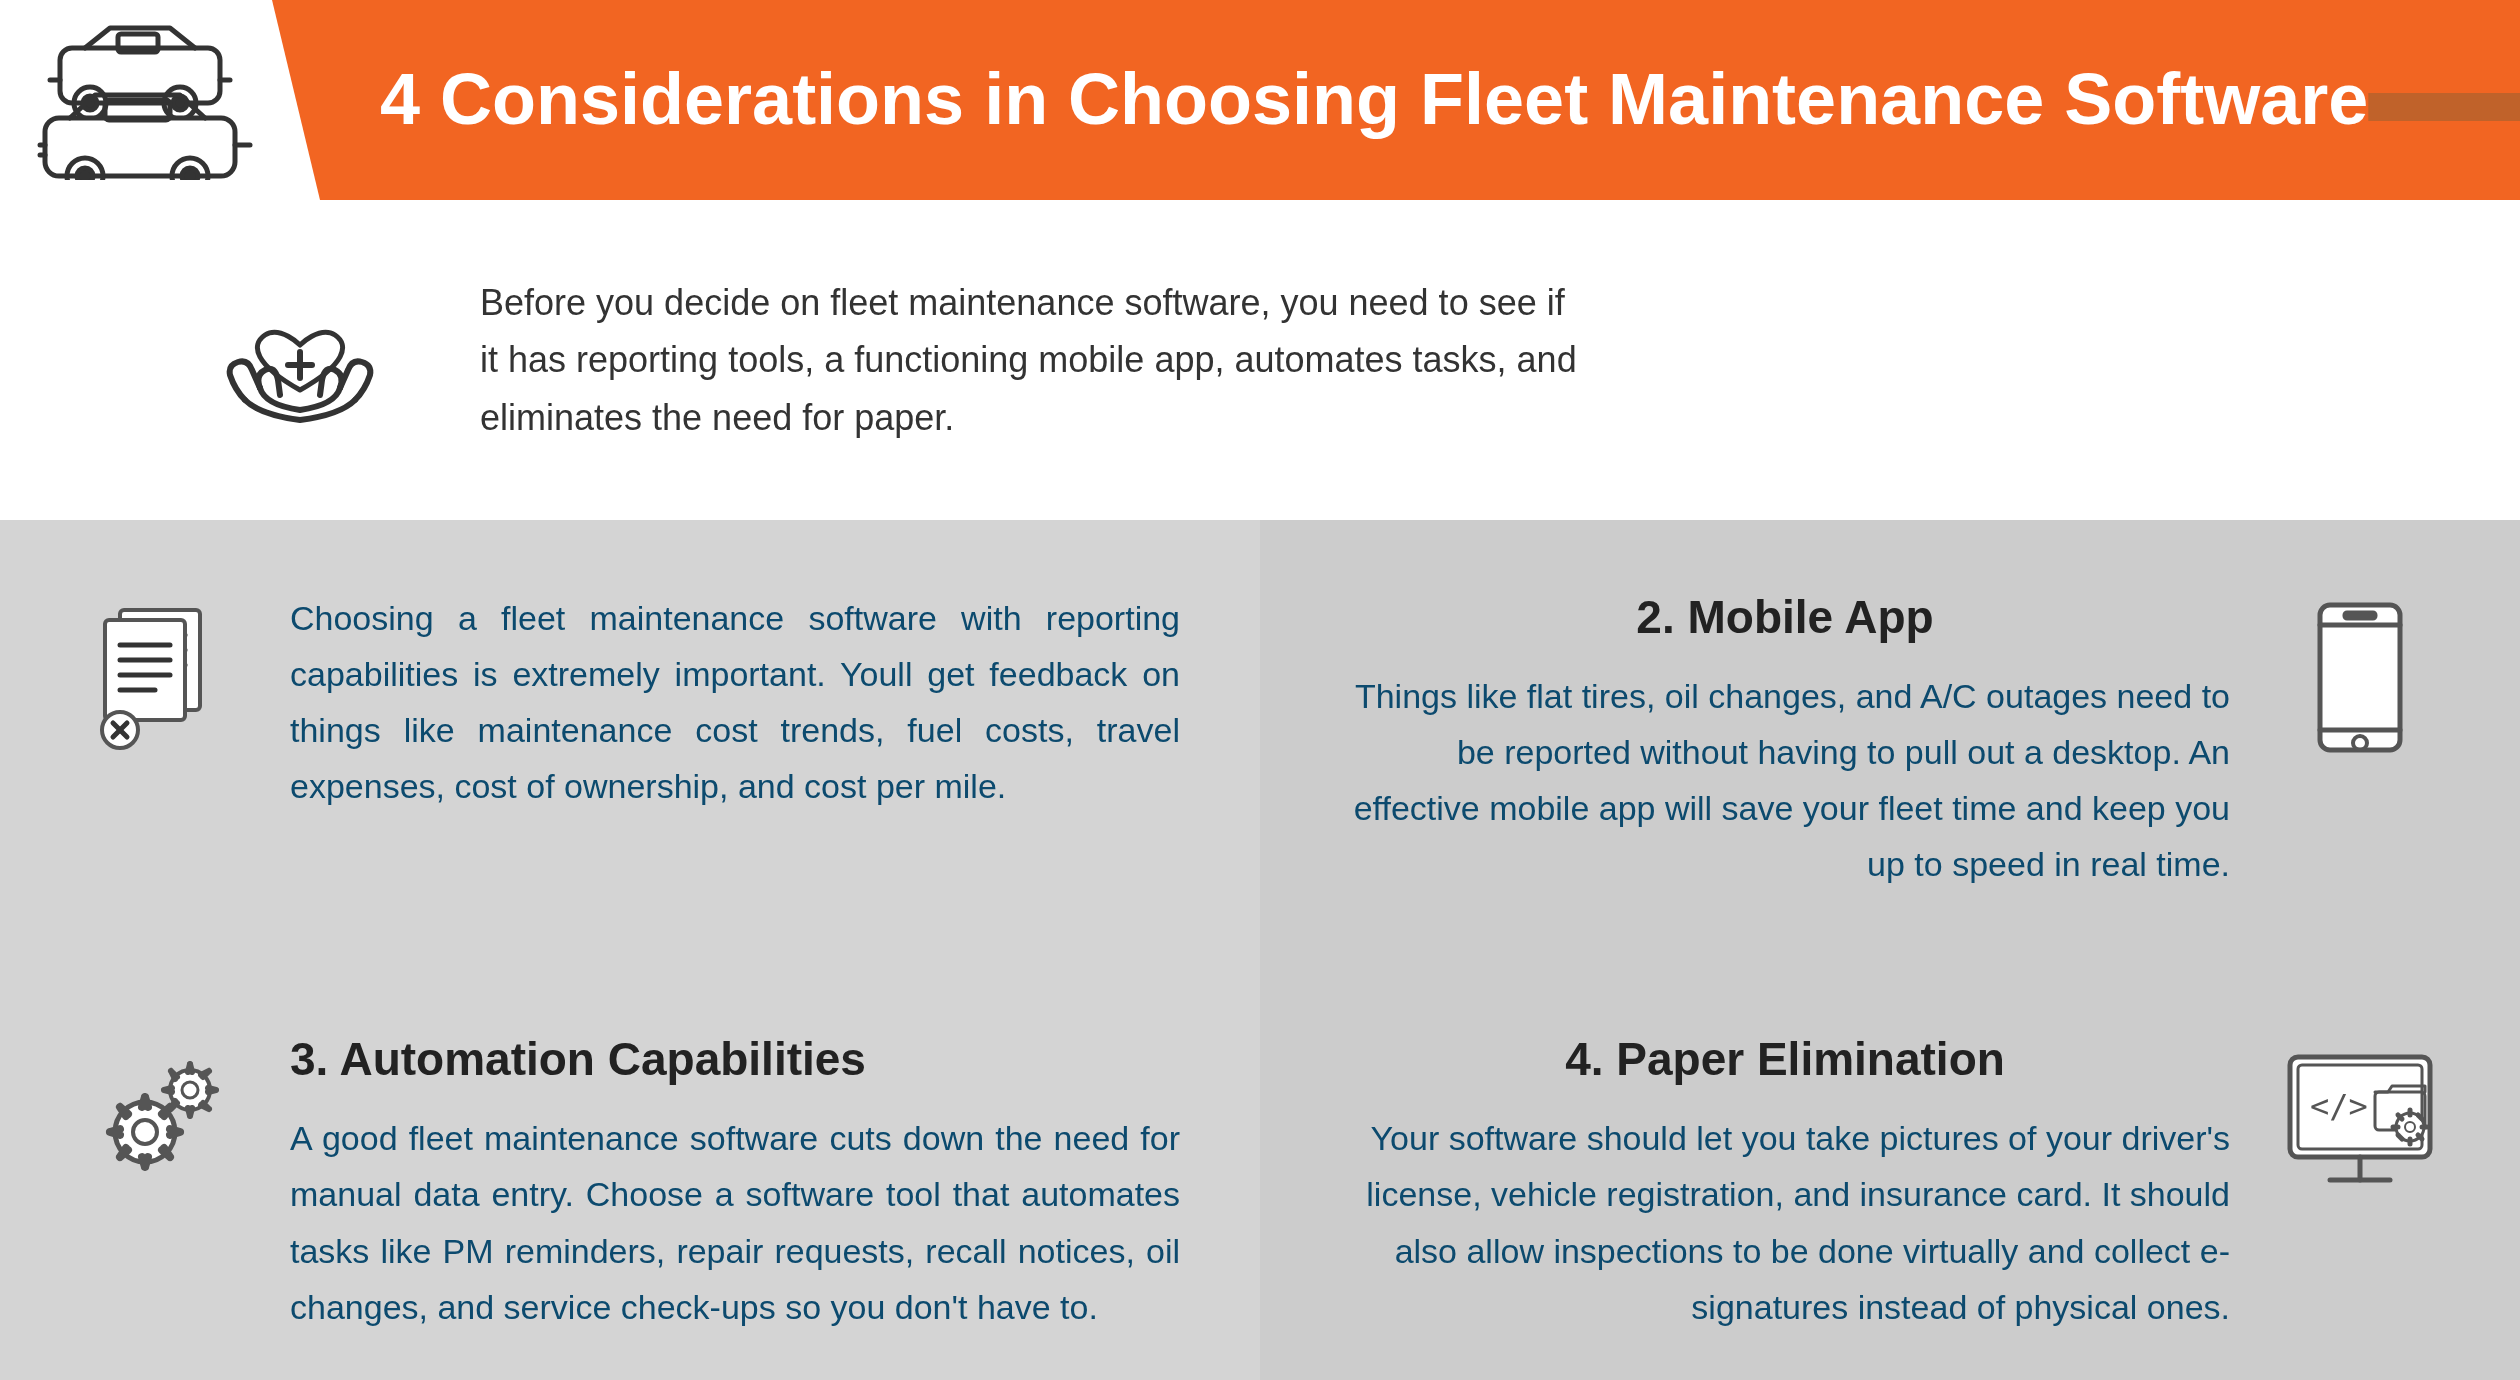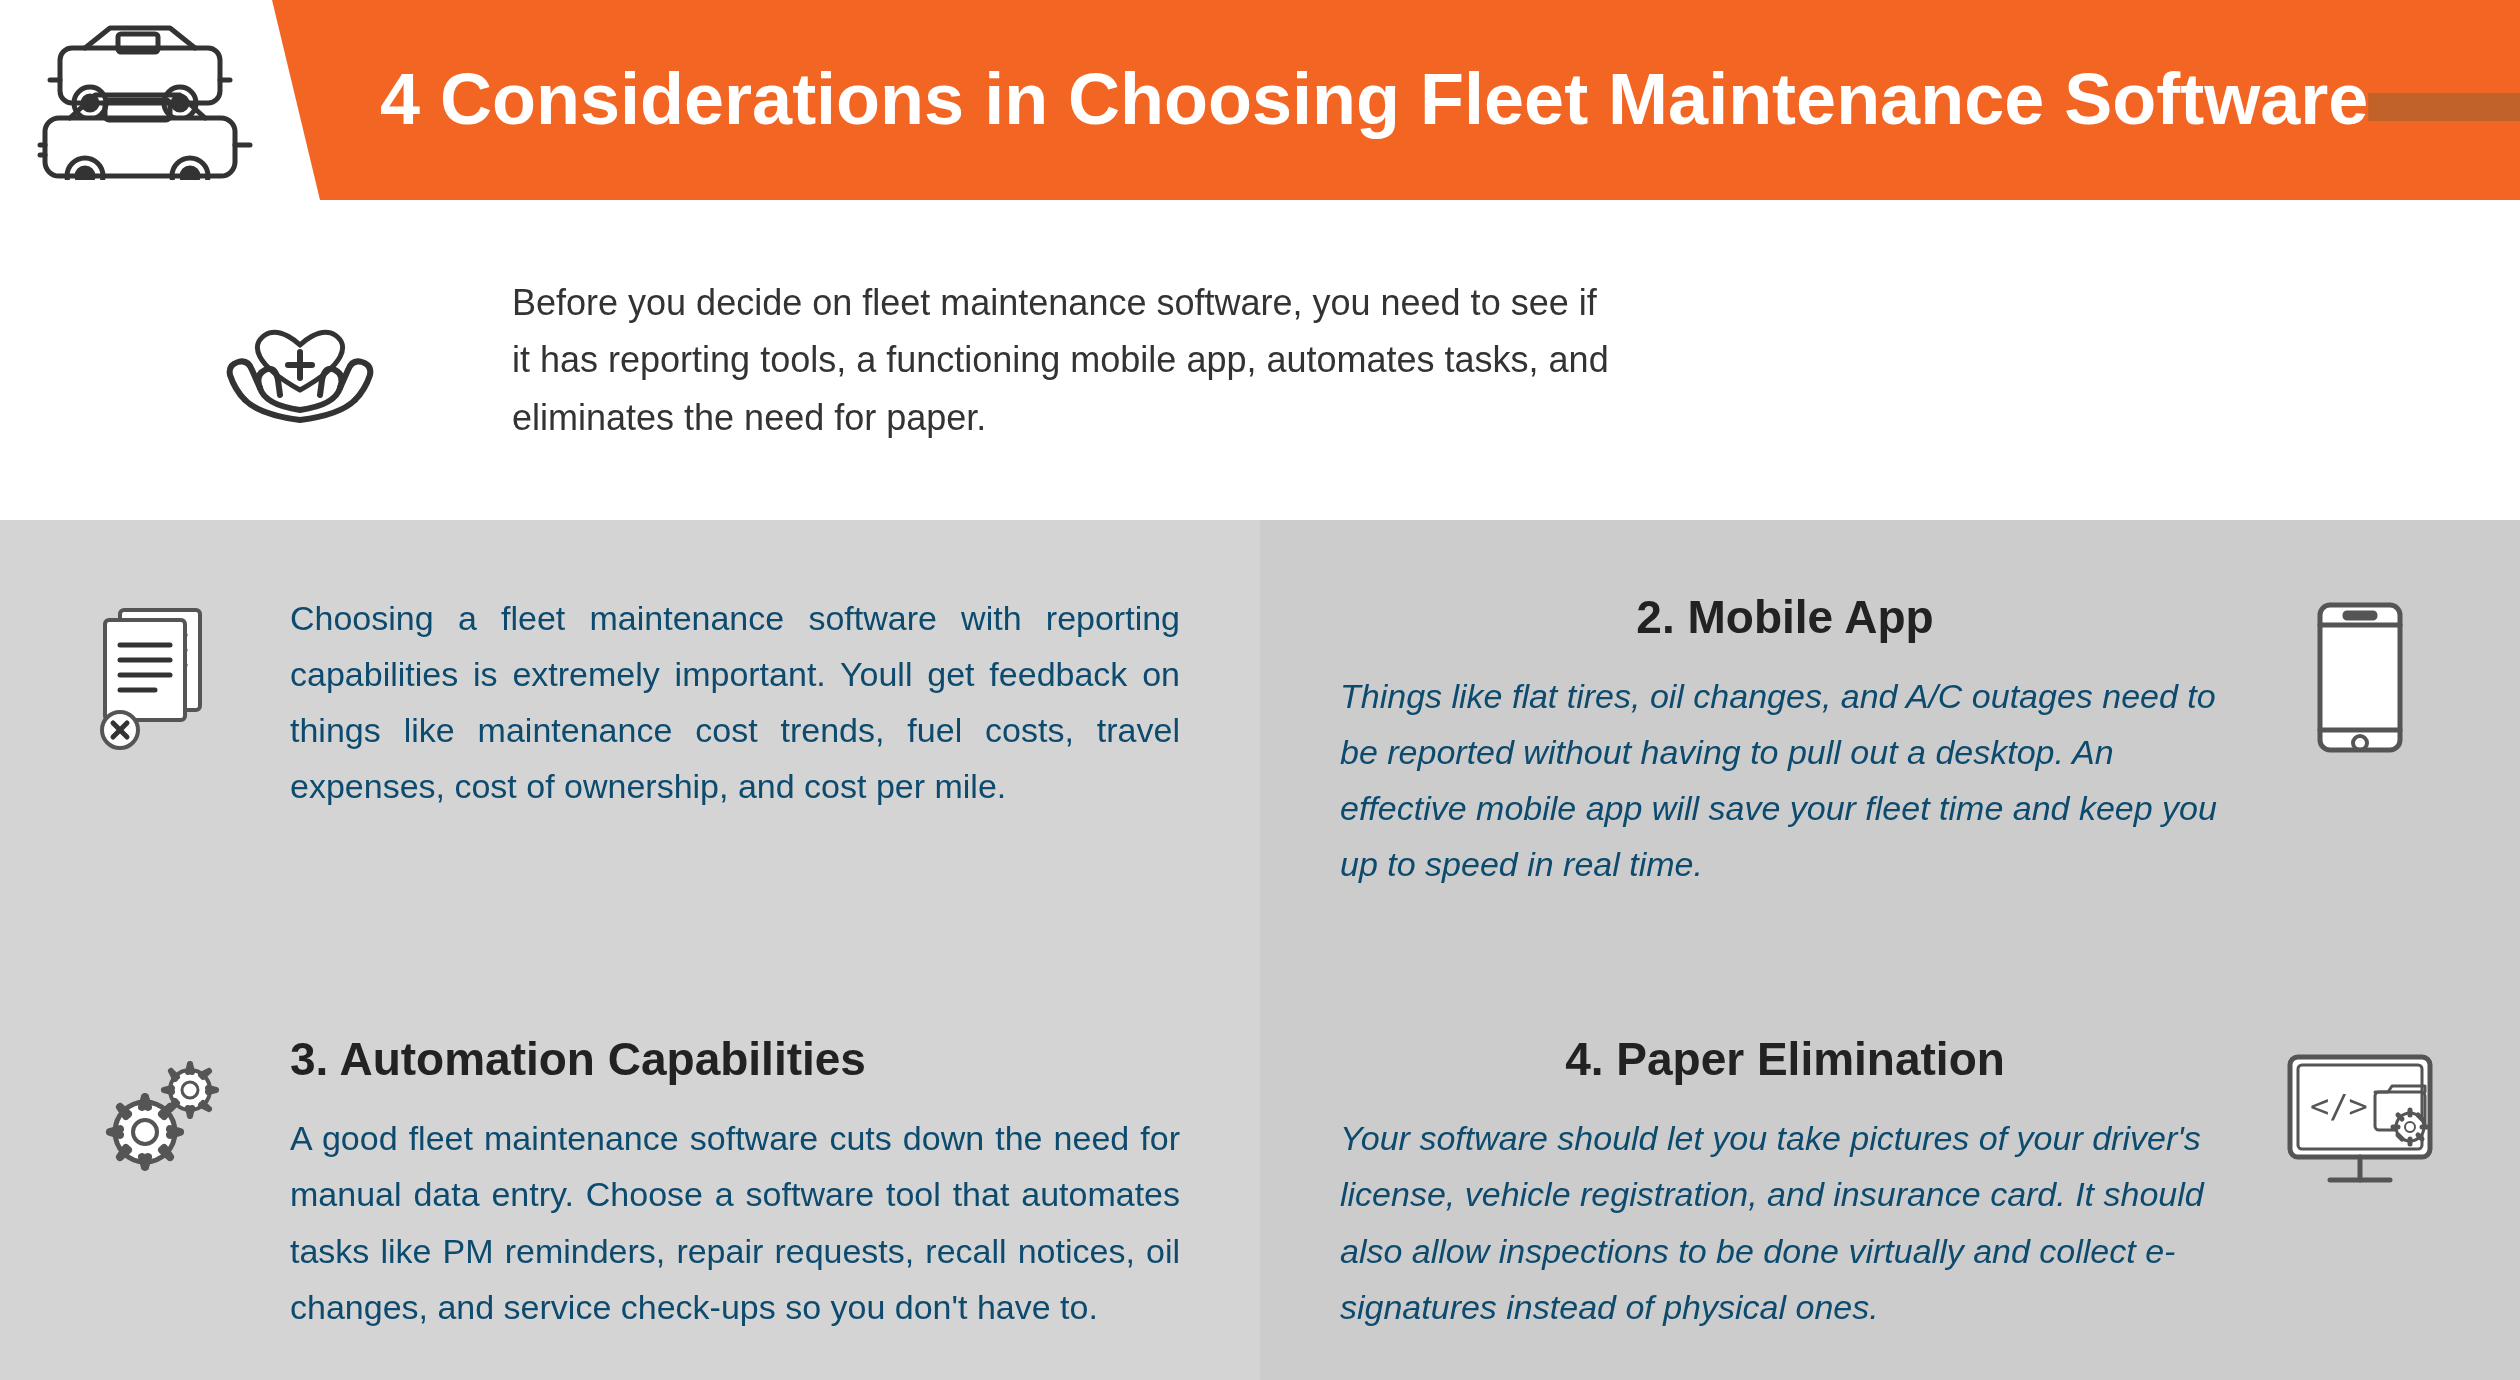--- a/index.html
+++ b/index.html
@@ -85,21 +85,21 @@
       border-radius: 50%;
       background: white;
     }
 
     
     .intro-section {
       background: white;
       padding: 60px 200px;
       display: flex;
       align-items: center;
-      gap: 112px;
+      gap: 80px;
       min-height: 280px;
     }
     .intro-icon {
       width: 200px;
       height: 200px;
       flex-shrink: 0;
       display: flex;
       align-items: center;
       justify-content: center;
     }
@@ -160,22 +160,21 @@
       flex-direction: row-reverse;
       text-align: center;
     }
     .card-right .card-body {
       text-align: center;
     }
     .card-right .card-title {
       text-align: center;
     }
     .card-right .card-text {
-      text-align: left;
-      font-style: italic;
+      text-align: right;
     }
   </style>
 </head>
 <body>
 
 <div class="header">
   <div class="header-cars">
 
     <svg class="cars-svg" viewBox="0 0 260 160" fill="none" stroke="#333" stroke-width="5" stroke-linecap="round" stroke-linejoin="round">
 

